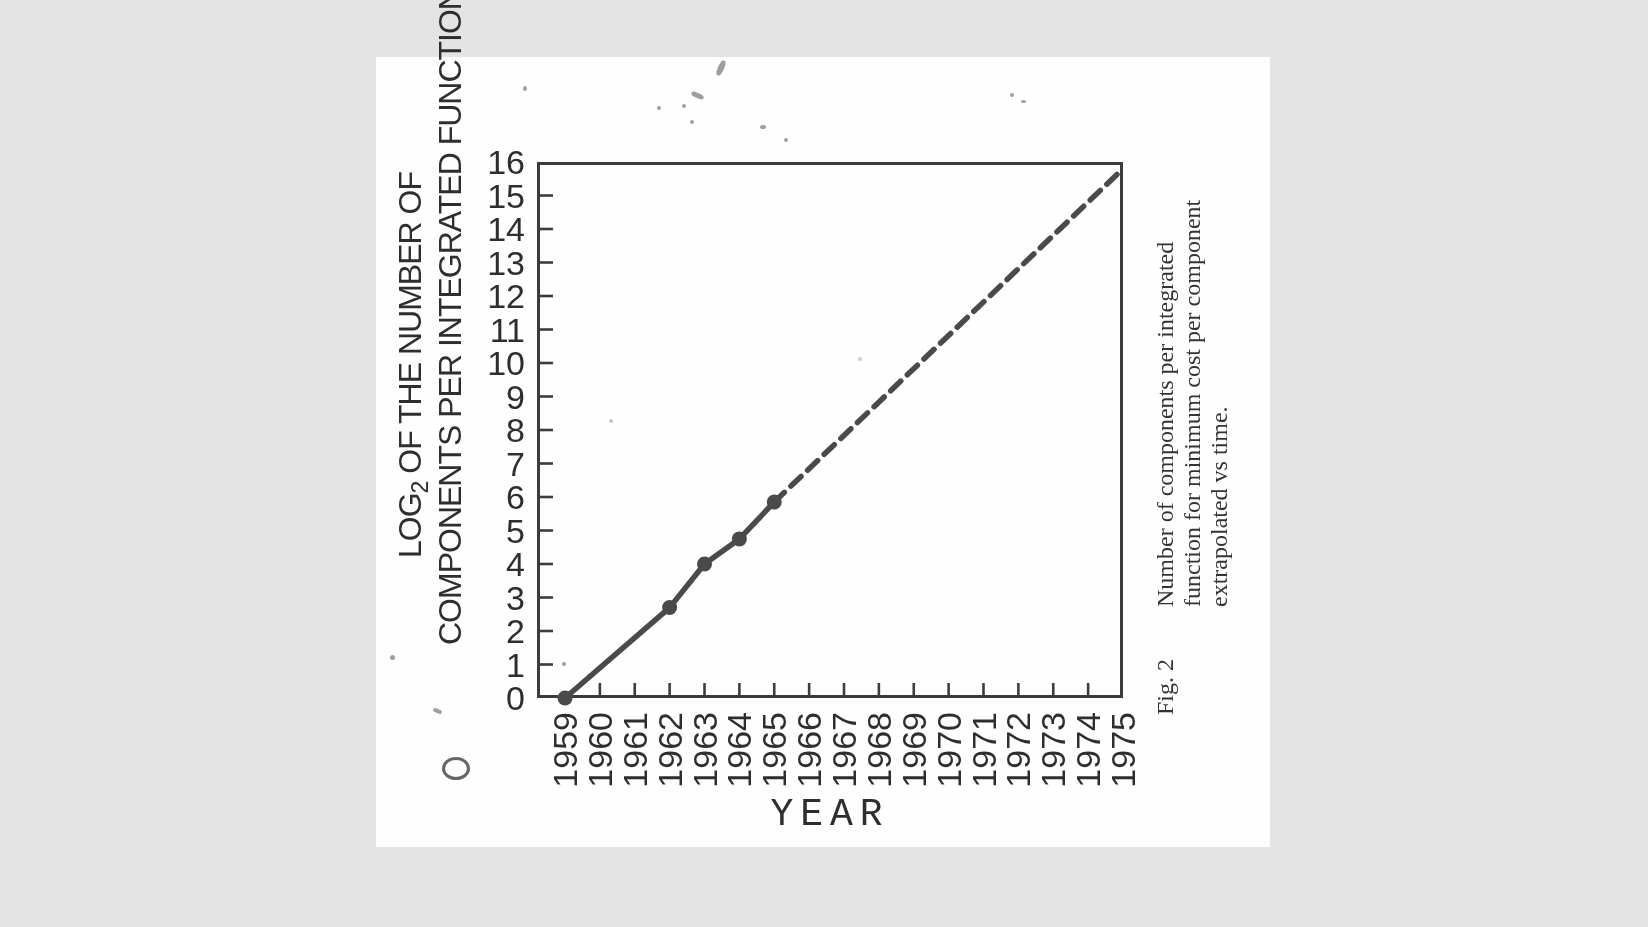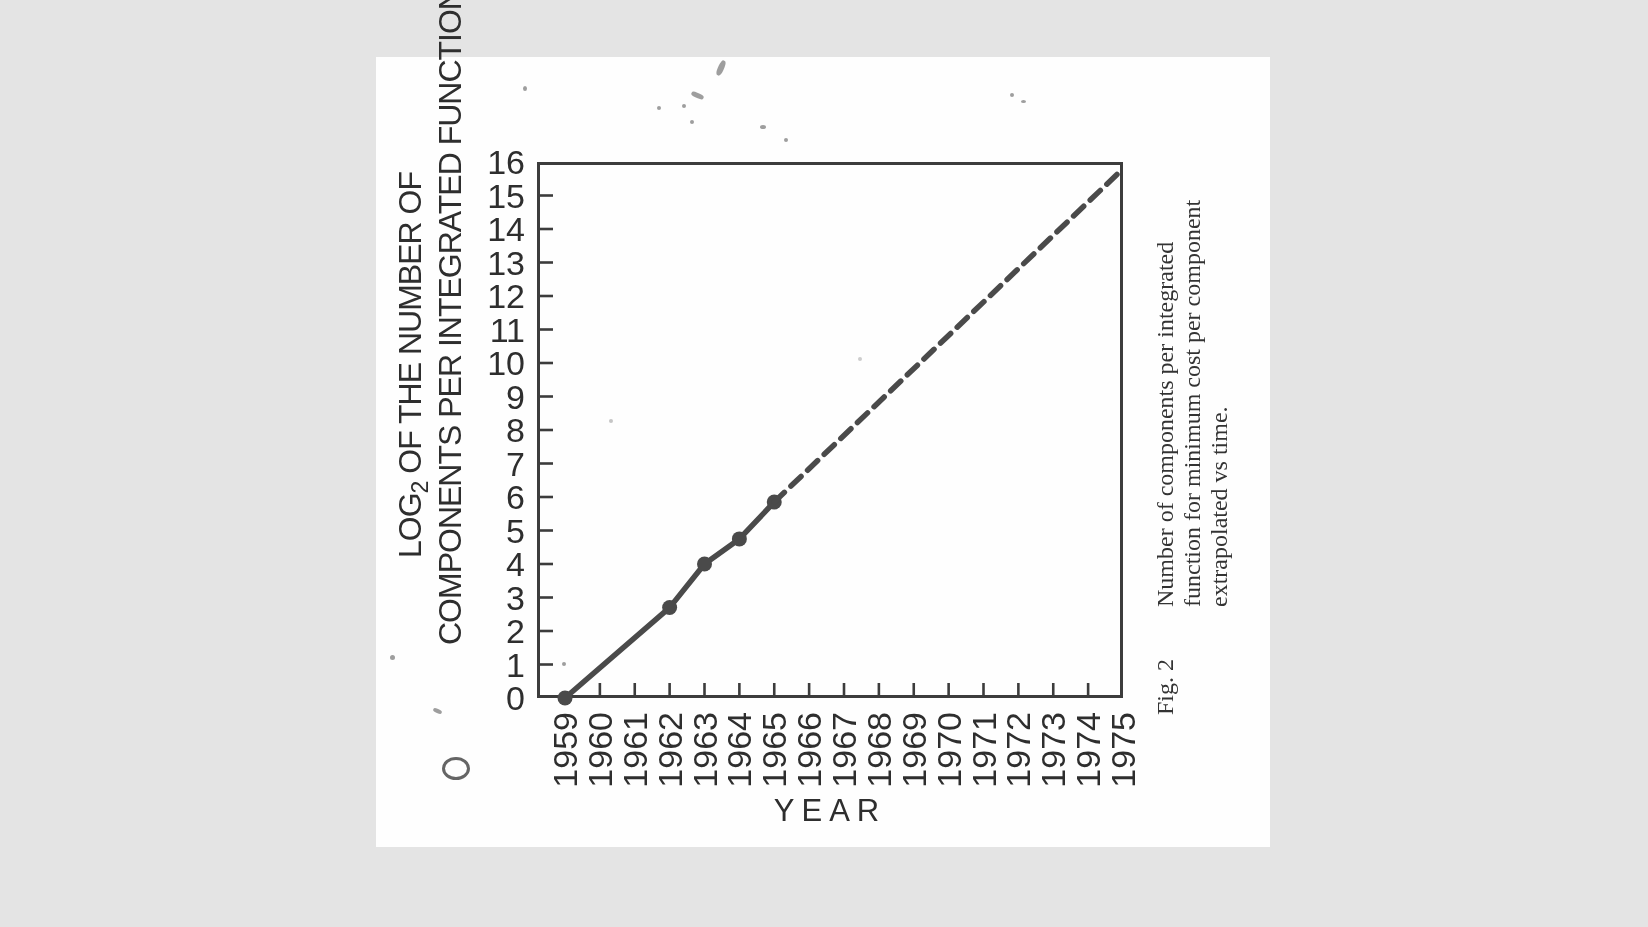--- a/index.html
+++ b/index.html
@@ -33,22 +33,22 @@
   }
   .ytitle sub { font-size: 0.72em; line-height: 0; }
   .plot-svg { position: absolute; left: 161px; top: 105px; overflow: visible; }
   .plot-svg text {
     font-family: "Liberation Sans", sans-serif;
     fill: #2e2e2e;
   }
   .xlabel {
     position: absolute; left: 161px; top: 736px; width: 586px;
     text-align: center;
-    font-size: 31px; letter-spacing: 7px;
-    color: #2e2e2e; white-space: nowrap;
+    font-size: 38px; letter-spacing: 7px;
+    color: #2e2e2e; white-space: nowrap; font-family: Liberation Mono, monospace;
   }
   .caption {
     left: 776px; top: 73px;
     width: 585px; height: 84px;
     display: flex;
     font-family: "Liberation Serif", serif;
     color: #333;
     font-size: 24px;
     line-height: 27px;
     white-space: nowrap;

